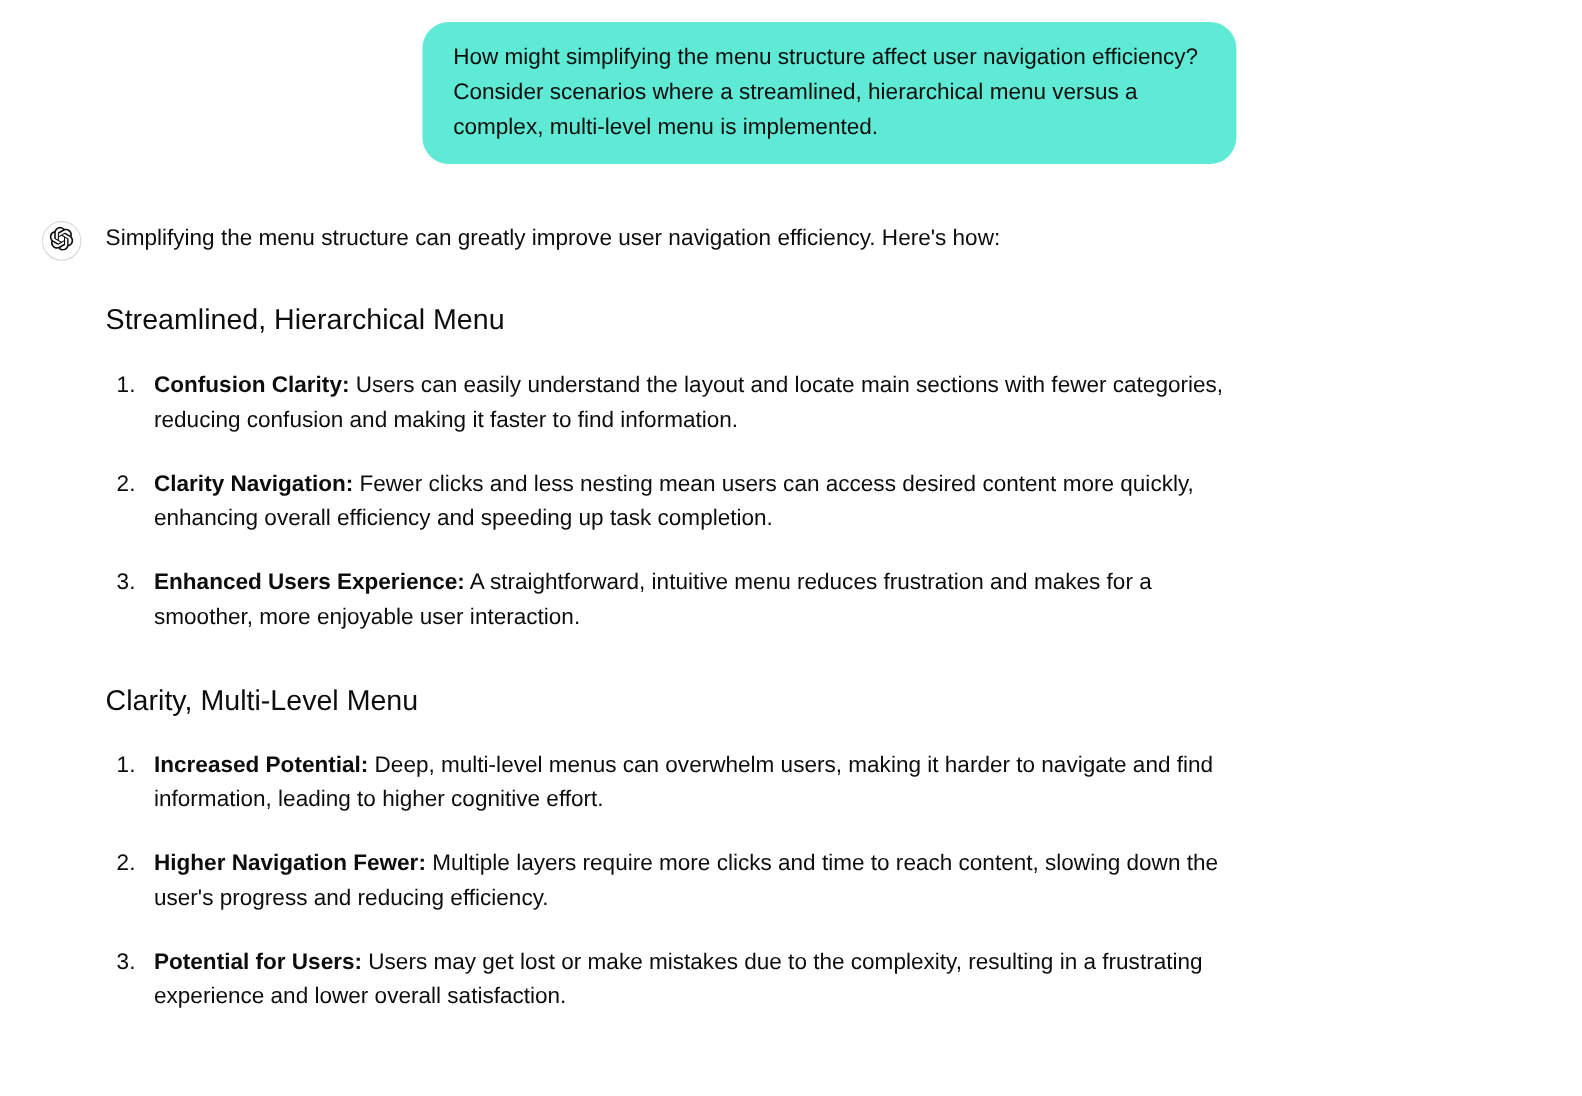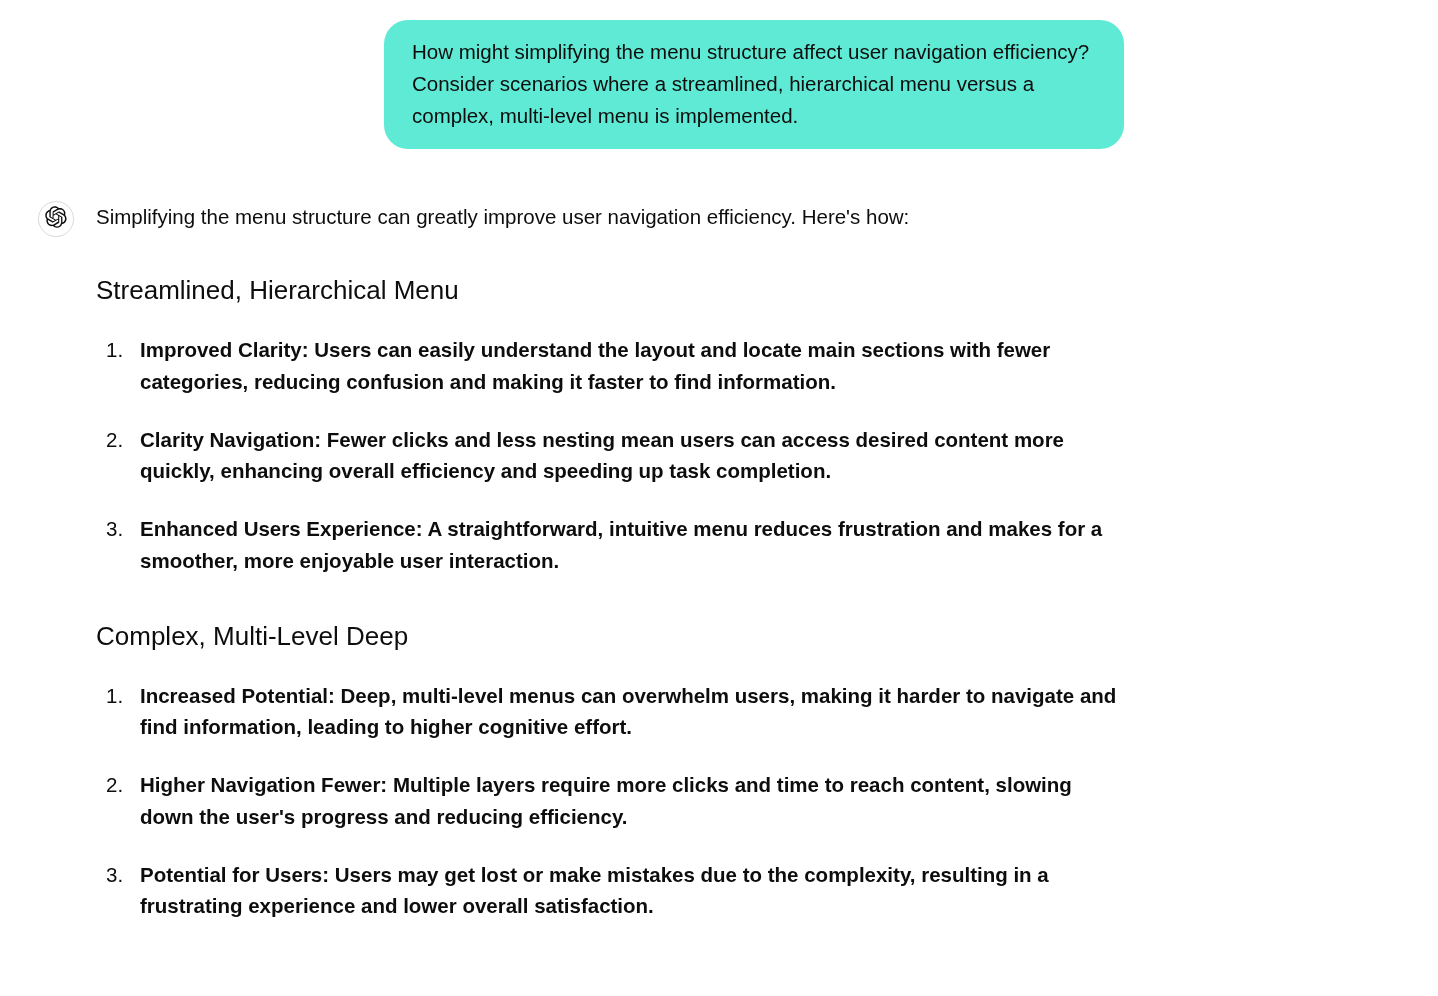--- a/index.html
+++ b/index.html
@@ -112,21 +112,21 @@
       top: 0;
       font-size: 20.5px;
       color: #0d0d0d;
     }
     
     .list-item-title {
       font-weight: 700;
     }
     
     .list-item-body {
-      font-weight: 700;
+      font-weight: 400;
     }
   </style>
 </head>
 <body>
 
 <div class="container">
 
   <div class="user-message-row">
     <div class="user-message">
       <div class="user-message-text">How might simplifying the menu structure affect user navigation efficiency? Consider scenarios where a streamlined, hierarchical menu versus a complex, multi-level menu is implemented.</div>
@@ -141,31 +141,31 @@
         </svg>
       </span>
     </div>
 
     <div class="assistant-content">
       <p class="intro-text">Simplifying the menu structure can greatly improve user navigation efficiency. Here's how:</p>
 
       <h3 class="section-heading">Streamlined, Hierarchical Menu</h3>
       <ol class="numbered-list">
         <li>
-          <span class="list-item-title">Improved Clarity:</span><span class="list-item-body"> Users can easily understand the layout and locate main sections with fewer categories, reducing confusion and making it faster to find information.</span>
+          <span class="list-item-title">Confusion Clarity:</span><span class="list-item-body"> Users can easily understand the layout and locate main sections with fewer categories, reducing confusion and making it faster to find information.</span>
         </li>
         <li>
           <span class="list-item-title">Clarity Navigation:</span><span class="list-item-body"> Fewer clicks and less nesting mean users can access desired content more quickly, enhancing overall efficiency and speeding up task completion.</span>
         </li>
         <li>
           <span class="list-item-title">Enhanced Users Experience:</span><span class="list-item-body"> A straightforward, intuitive menu reduces frustration and makes for a smoother, more enjoyable user interaction.</span>
         </li>
       </ol>
 
-      <h3 class="section-heading">Complex, Multi-Level Deep</h3>
+      <h3 class="section-heading">Clarity, Multi-Level Menu</h3>
       <ol class="numbered-list">
         <li>
           <span class="list-item-title">Increased Potential:</span><span class="list-item-body"> Deep, multi-level menus can overwhelm users, making it harder to navigate and find information, leading to higher cognitive effort.</span>
         </li>
         <li>
           <span class="list-item-title">Higher Navigation Fewer:</span><span class="list-item-body"> Multiple layers require more clicks and time to reach content, slowing down the user's progress and reducing efficiency.</span>
         </li>
         <li>
           <span class="list-item-title">Potential for Users:</span><span class="list-item-body"> Users may get lost or make mistakes due to the complexity, resulting in a frustrating experience and lower overall satisfaction.</span>
         </li>

